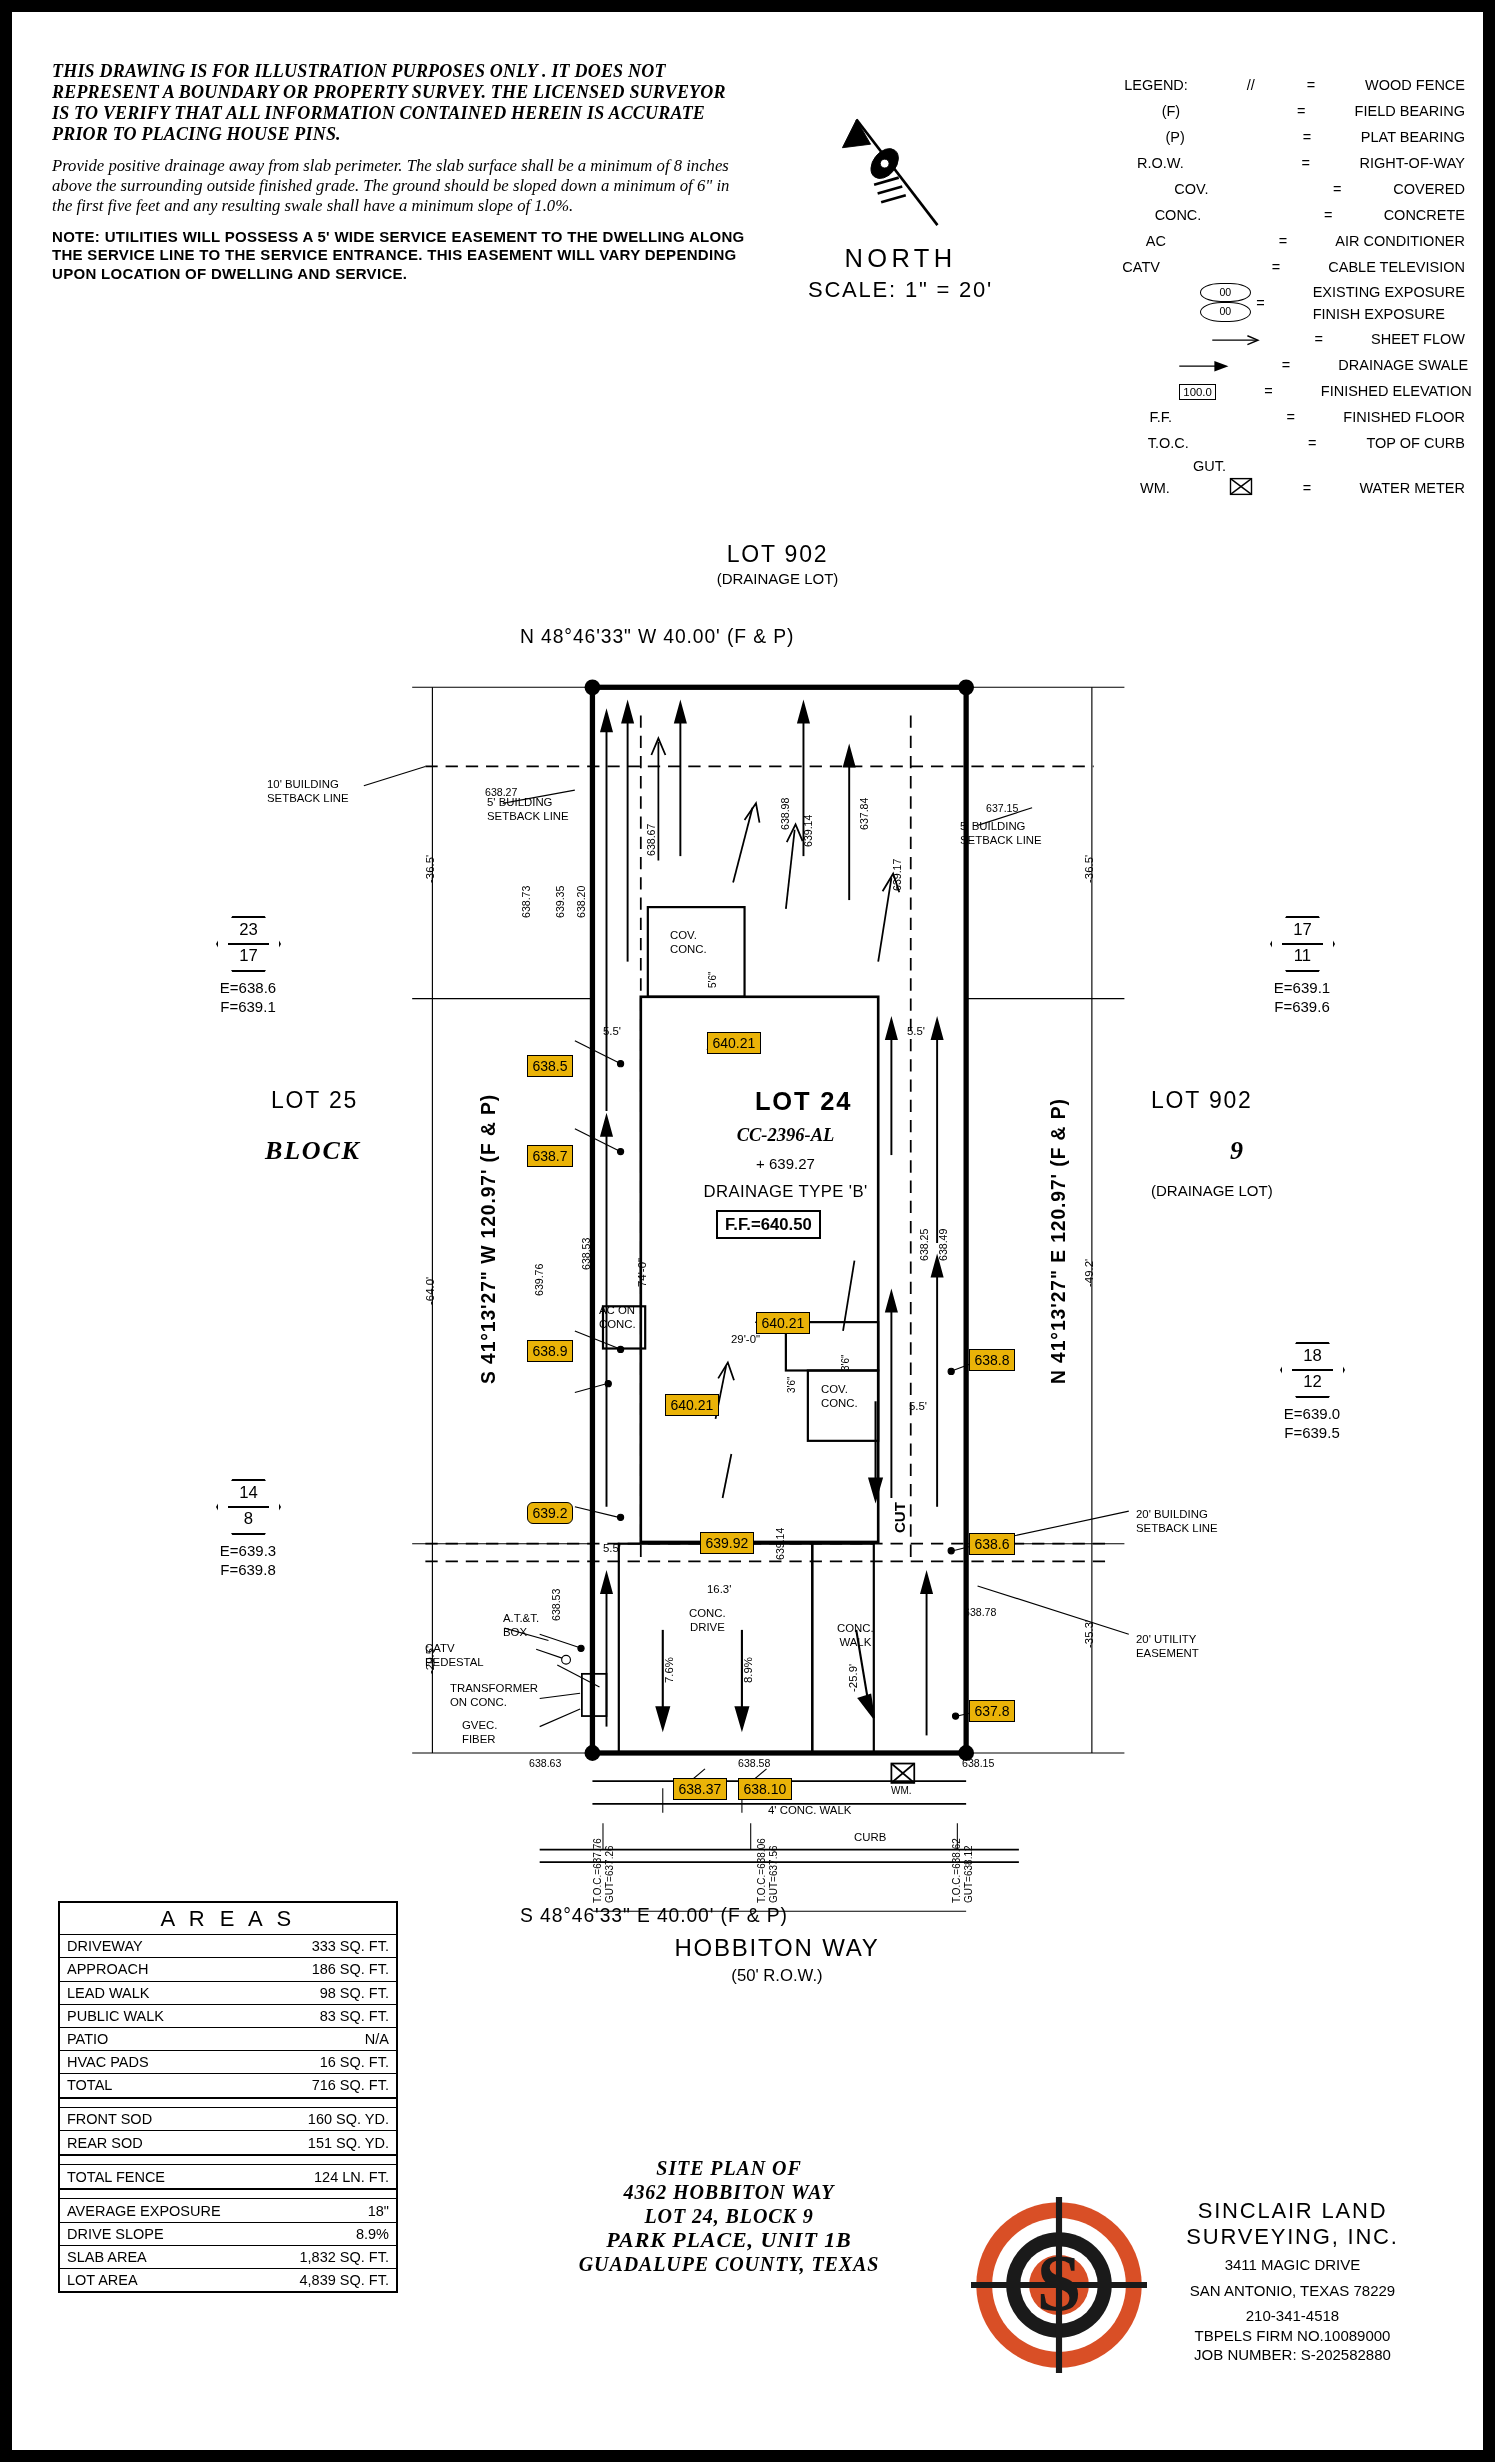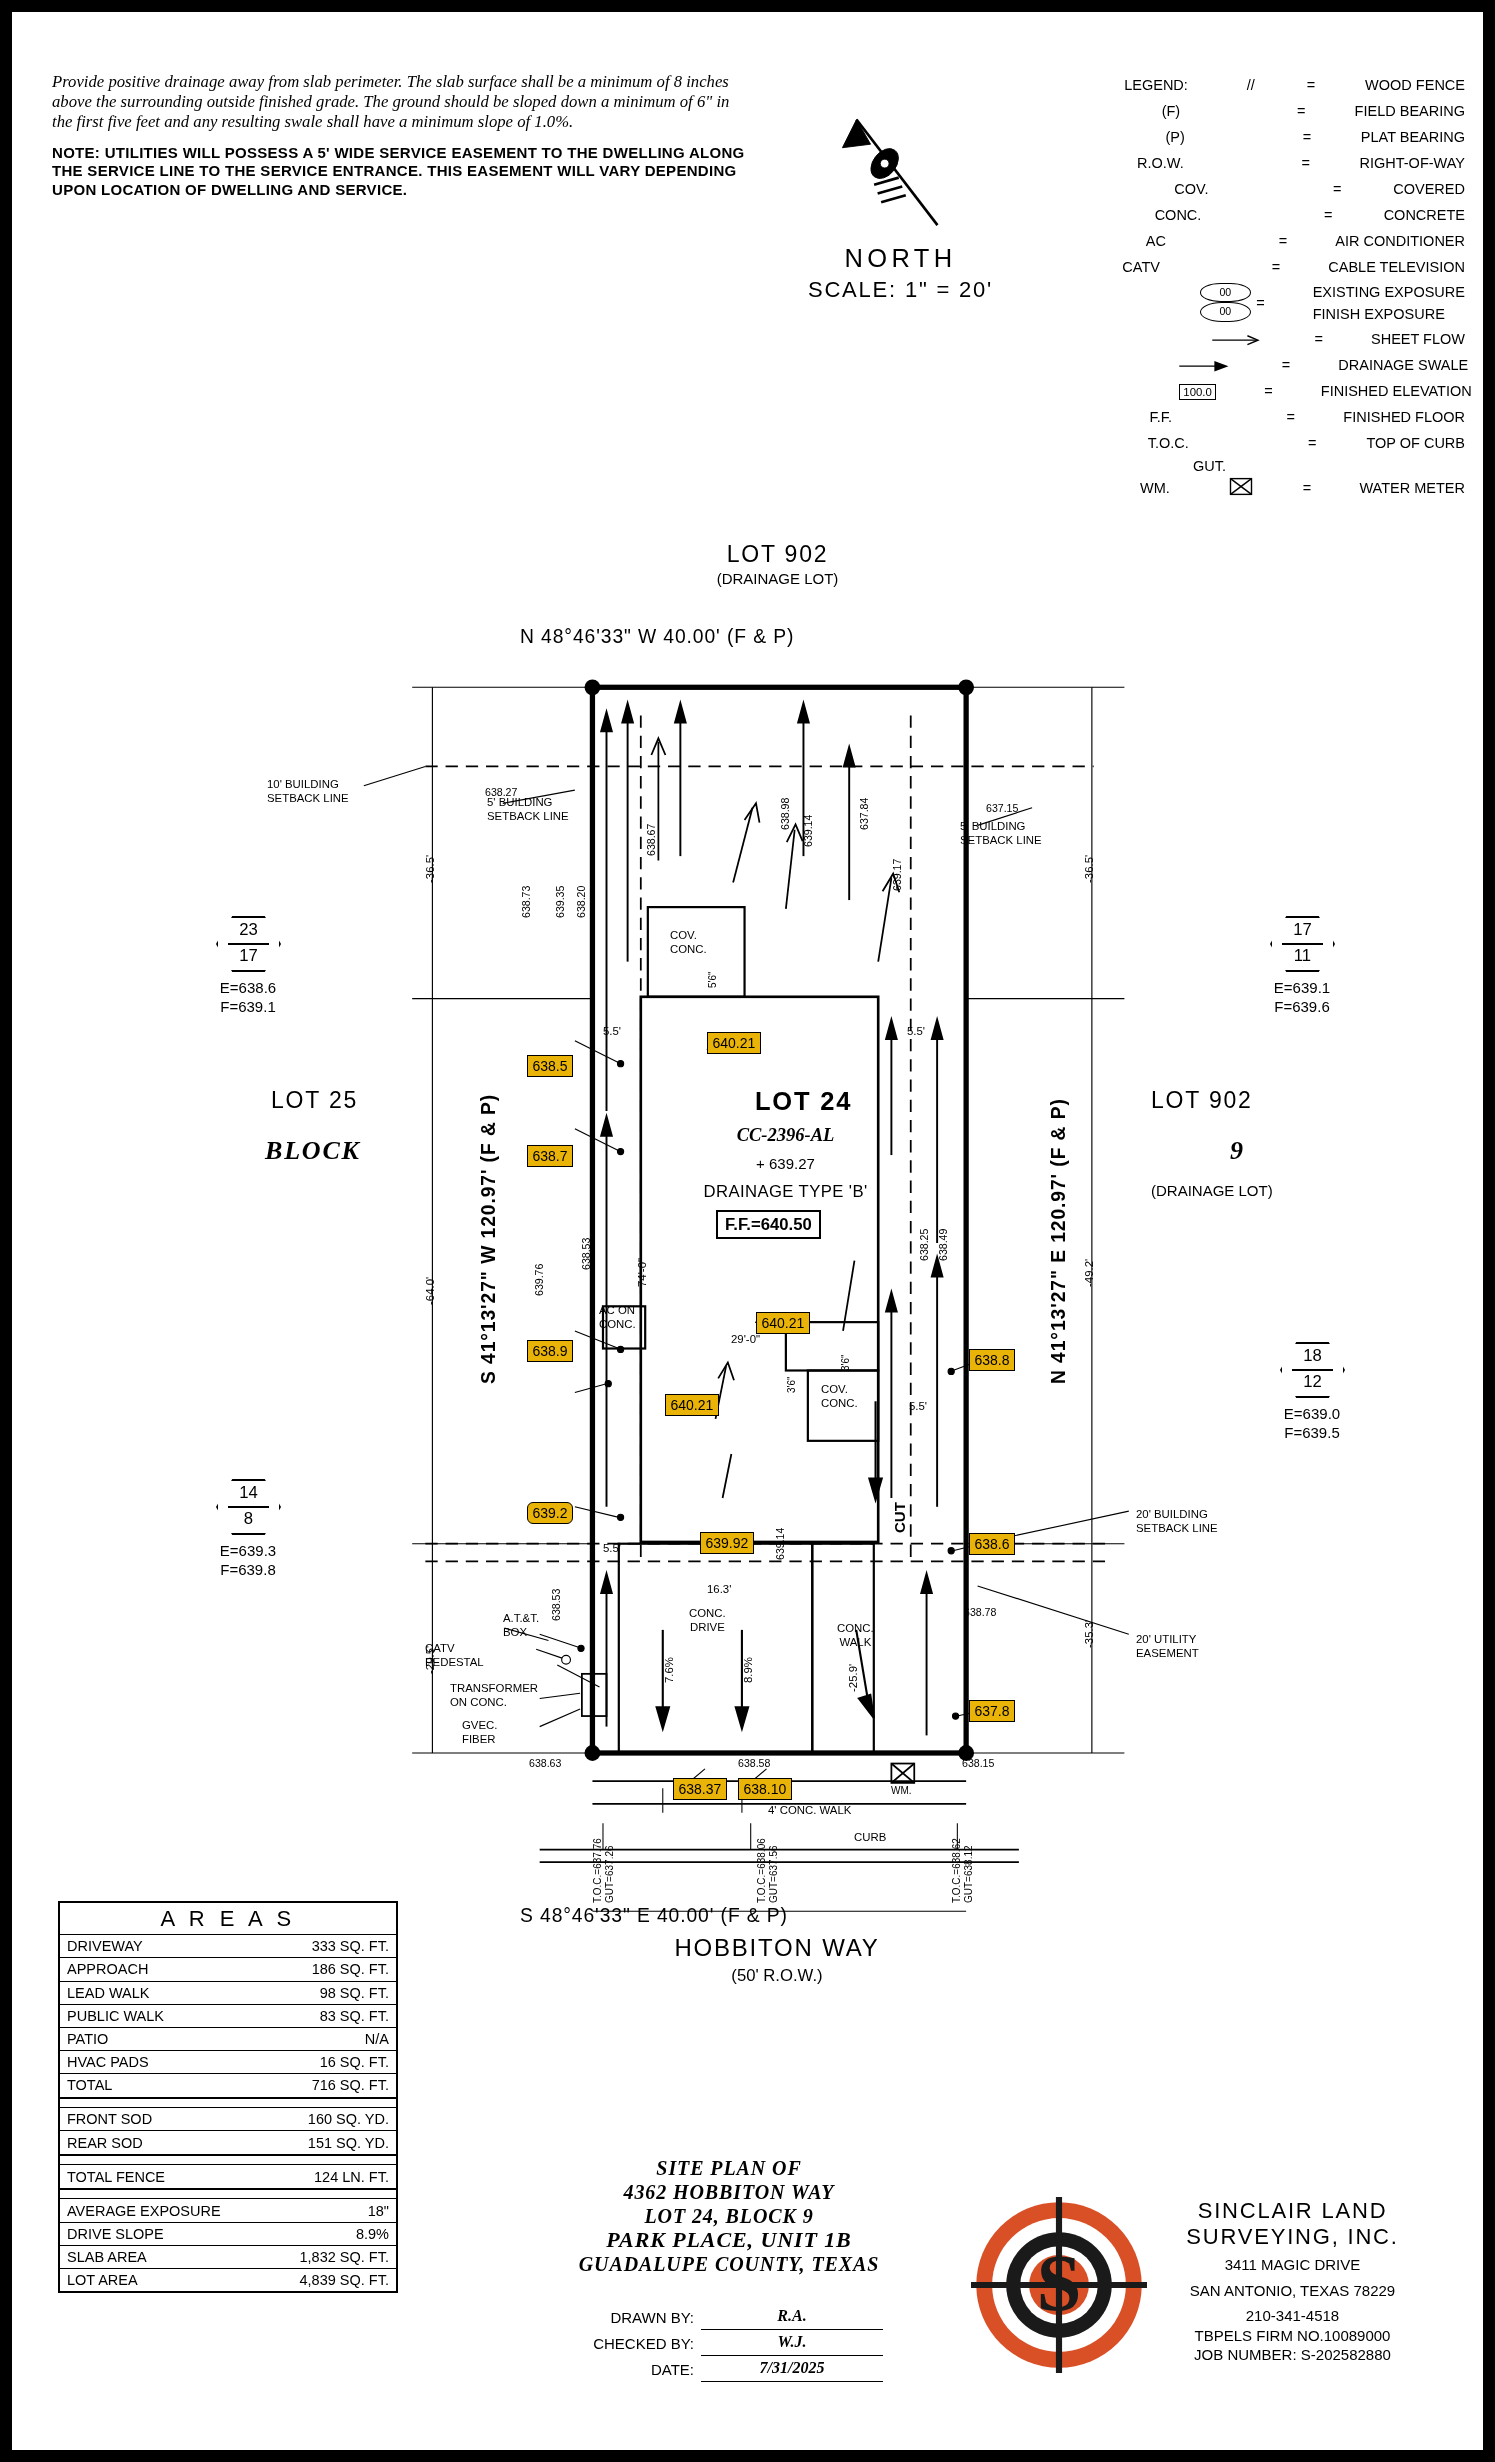--- a/index.html
+++ b/index.html
@@ -76,20 +76,21 @@
   #company .c1{font-size:22px;letter-spacing:1.8px;line-height:25.5px;font-family:"Liberation Sans",sans-serif;}
   #company .c2{font-size:15px;line-height:18.5px;margin-top:7px;font-family:"Liberation Sans",sans-serif;}
   #company .c3{font-size:15px;line-height:19.3px;font-family:"Liberation Sans",sans-serif;}
 </style>
 </head>
 <body>
 
 <div id="sheet">
 
   <div class="abs" id="disclaimer">
+    <div class="d1">THIS DRAWING IS FOR ILLUSTRATION PURPOSES ONLY . IT DOES NOT REPRESENT A BOUNDARY OR PROPERTY SURVEY. THE LICENSED SURVEYOR IS TO VERIFY THAT ALL INFORMATION CONTAINED HEREIN IS ACCURATE PRIOR TO PLACING HOUSE PINS.</div>
     <div class="d2">Provide positive drainage away from slab perimeter. The slab surface shall be a minimum of 8 inches above the surrounding outside finished grade. The ground should be sloped down a minimum of 6" in the first five feet and any resulting swale shall have a minimum slope of 1.0%.</div>
     <div class="d3" style="white-space:pre-line">NOTE: UTILITIES WILL POSSESS A 5' WIDE SERVICE EASEMENT TO THE DWELLING ALONG THE SERVICE LINE TO THE SERVICE ENTRANCE. THIS EASEMENT WILL VARY DEPENDING UPON LOCATION OF DWELLING AND SERVICE.</div>
   </div>
 
   <div class="abs" id="northblk">
     <svg width="229" height="132" viewBox="0 0 260 150">
       <g stroke="#000" fill="#000">
         <line x1="80" y1="12" x2="172" y2="132" stroke-width="3"></line>
         <polygon points="80,12 96,40 64,44"></polygon>
         <ellipse cx="112" cy="62" rx="13" ry="19" fill="#000" transform="rotate(38 112 62)"></ellipse>
@@ -711,34 +712,20 @@
   </div>
 
   <div class="abs" id="titleblk">
     <div class="ln">SITE PLAN OF</div>
     <div class="ln">4362 HOBBITON WAY</div>
     <div class="ln">LOT 24, BLOCK 9</div>
     <div class="ln" style="font-size:22px">PARK PLACE, UNIT 1B</div>
     <div class="ln">GUADALUPE COUNTY, TEXAS</div>
   </div>
 
-  <div class="abs" id="drawn">
-    <div class="row">
-      <div class="lab">DRAWN BY:</div>
-      <div class="val">R.A.</div>
-    </div>
-    <div class="row">
-      <div class="lab">CHECKED BY:</div>
-      <div class="val">W.J.</div>
-    </div>
-    <div class="row">
-      <div class="lab">DATE:</div>
-      <div class="val">7/31/2025</div>
-    </div>
-  </div>
 
   <div class="abs" id="logoblk">
     <svg id="logo" viewBox="0 0 200 200">
       <circle cx="100" cy="100" r="94" fill="#d94f26"></circle>
       <circle cx="100" cy="100" r="76" fill="#ffffff"></circle>
       <circle cx="100" cy="100" r="60" fill="#1a1a1a"></circle>
       <circle cx="100" cy="100" r="44" fill="#ffffff"></circle>
       <circle cx="100" cy="100" r="34" fill="#d94f26"></circle>
       <line x1="0" y1="100" x2="200" y2="100" stroke="#1a1a1a" stroke-width="7"></line>
       <line x1="100" y1="0" x2="100" y2="200" stroke="#1a1a1a" stroke-width="7"></line>

